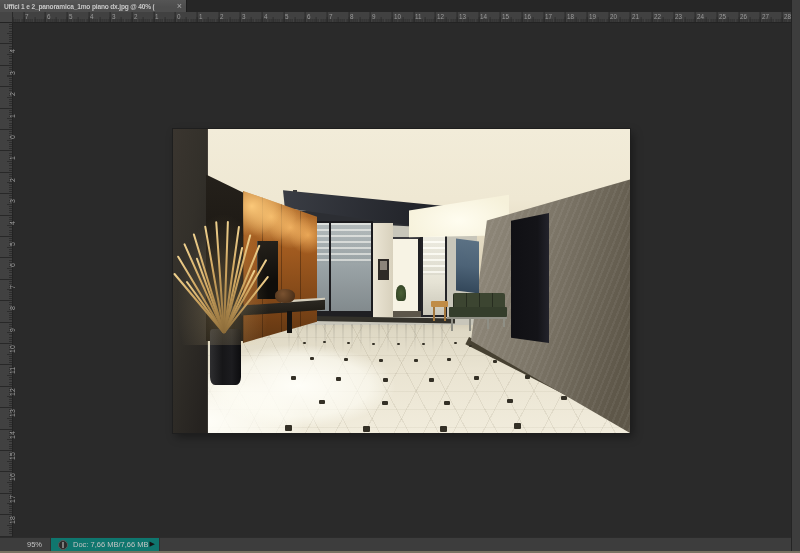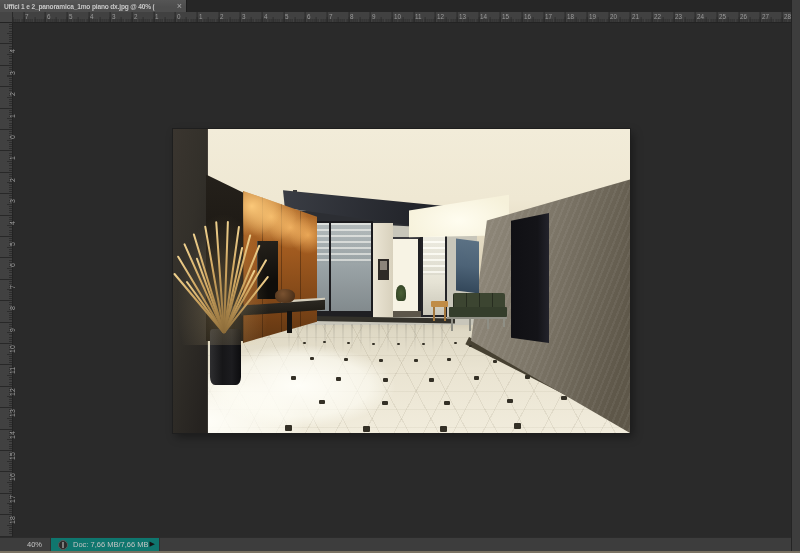--- a/index.html
+++ b/index.html
@@ -317,21 +317,21 @@
   <div class="sofa-frame"></div>
   <div class="sofa-legA"></div>
   <div class="sofa-legB"></div>
   <div class="sofa-legC"></div>
   <div class="sofa-legD"></div>
   <div class="cspot1"></div>
   <div class="cspot2"></div>
 </div>
 
 <div class="abs" id="statusbar">
-  <span id="zoom-field">40%</span>
+  <span id="zoom-field">95%</span>
   <div id="doc-field">
     <span id="status-icon"></span>
     <span id="doc-info">Doc: 7,66 MB/7,66 MB</span>
     <span id="doc-arrow">▶</span>
   </div>
 </div>
 <div class="abs" id="right-strip"></div>
 <div class="abs" id="bottom-strip"></div>
 
 </body></html>

